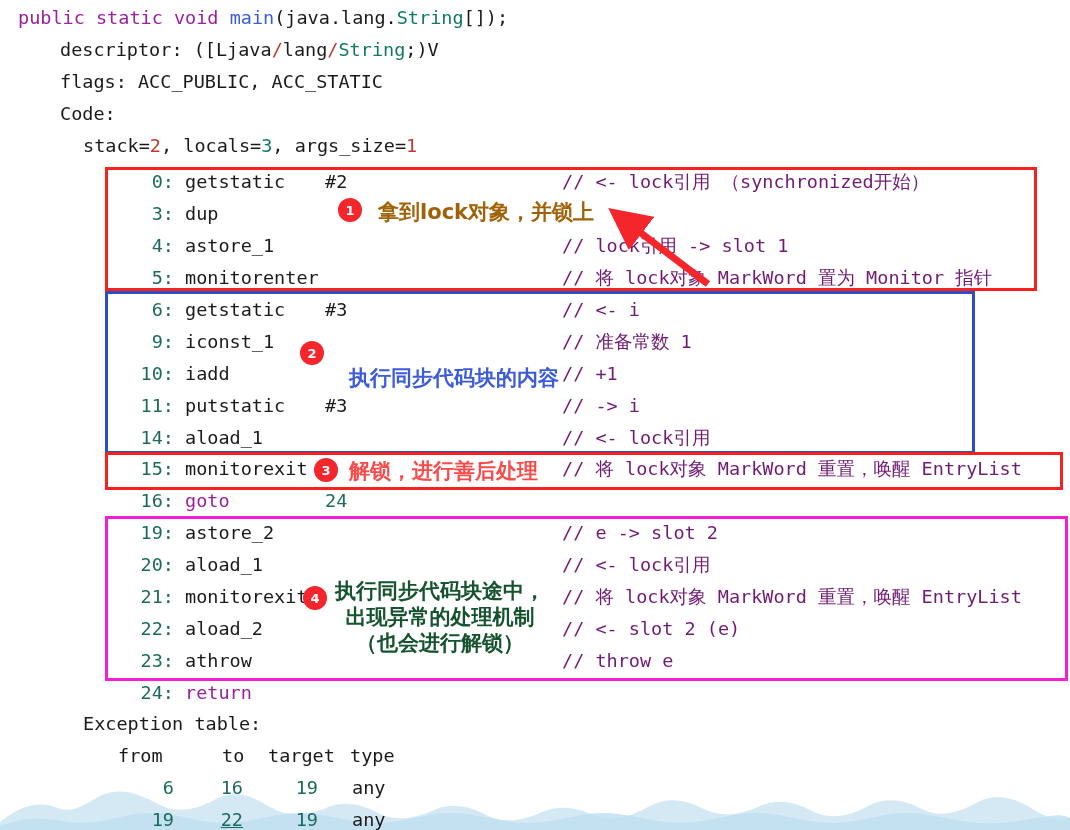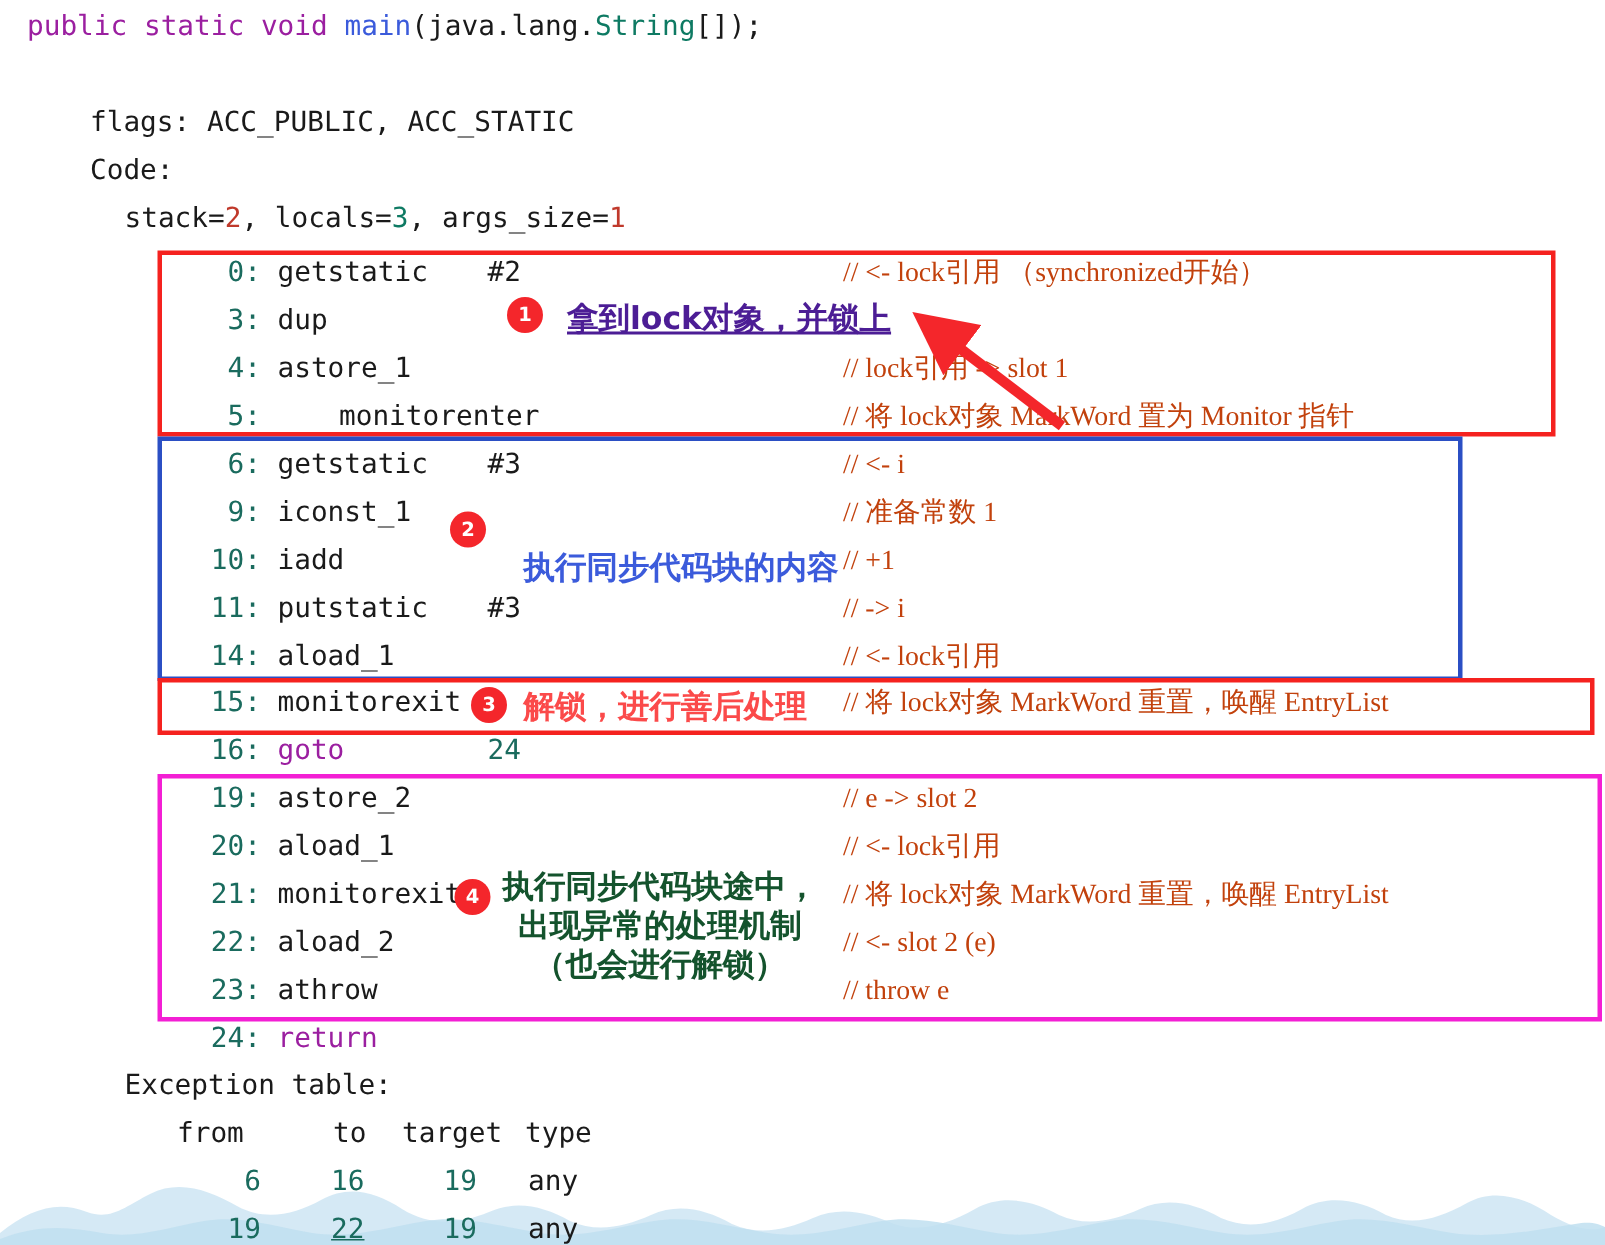--- a/index.html
+++ b/index.html
@@ -24,21 +24,21 @@
     white-space:pre;
     color:#1a1a1a;
     letter-spacing:0px;
   }
   .kw{color:#9b1fa0;}
   .tealnum{color:#1a6b5e;}
   .num{color:#c0392b;}
   .typ{color:#0e7a63;}
   .meth{color:#3b5bdb;}
   .slash{color:#c0392b;}
-  .cmt{color:#c2410c;font-family:Liberation Serif, serif;}
+  .cmt{color:#701a75;}
   .op{color:#1a1a1a;}
 
   
   .box{position:absolute;z-index:1;box-sizing:border-box;background:transparent;}
   .box-red{border:3px solid #f5221f;}
   .box-blue{border:3px solid #2b4fc4;}
   .box-magenta{border:3px solid #f31fd4;}
 
   
   .badge{
@@ -48,21 +48,21 @@
     font-family:"DejaVu Sans","Liberation Sans",sans-serif;
     font-size:13px;font-weight:bold;
     display:flex;align-items:center;justify-content:center;
     line-height:1;
   }
   .anno{
     position:absolute;z-index:4;
     font-family:"DejaVu Sans","Liberation Sans",sans-serif;
     font-size:21px;font-weight:bold;white-space:pre;
   }
-  .anno-red{color:#4c1d95;text-decoration:underline;}
+  .anno-red{color:#a16207;}
   .anno-blue{color:#3b5bdb;}
   .anno-red2{color:#fb4a4a;}
   .anno-magenta{color:#14532d;}
   .anno.multi{line-height:26px;text-align:center;}
 
   .arrow{position:absolute;z-index:5;}
 </style>
 </head>
 <body>
 
@@ -86,20 +86,21 @@
 
   <div class="box box-red" style="left:105px;  top:167px; width:932px; height:124px;"></div>
   <div class="box box-blue" style="left:105px;  top:291px; width:870px; height:163px;"></div>
   <div class="box box-red" style="left:105px;  top:452px; width:958px; height:38px;"></div>
   <div class="box box-magenta" style="left:105px;  top:516px; width:963px; height:165px;"></div>
 
   <div class="code">
 
     <div class="ln" style="left:18px; top:8px;"><span class="kw">public</span> <span class="kw">static</span> <span class="kw">void</span> <span class="meth">main</span>(java.lang.<span class="typ">String</span>[]);</div>
 
+    <div class="ln" style="left:60px; top:40px;">descriptor: ([Ljava<span class="slash">/</span>lang<span class="slash">/</span><span class="typ">String</span>;)V</div>
 
     <div class="ln" style="left:60px; top:72px;">flags: ACC_PUBLIC, ACC_STATIC</div>
 
     <div class="ln" style="left:60px; top:104px;">Code:</div>
 
     <div class="ln" style="left:83px; top:136px;">stack=<span class="num">2</span>, locals=<span class="typ">3</span>, args_size=<span class="num">1</span></div>
 
     <div class="ln tealnum" style="left:118px; top:172px; width:56px; text-align:right;">0:</div>
     <div class="ln tealnum" style="left:118px; top:204px; width:56px; text-align:right;">3:</div>
     <div class="ln tealnum" style="left:118px; top:236px; width:56px; text-align:right;">4:</div>
@@ -114,21 +115,21 @@
     <div class="ln tealnum" style="left:118px; top:523px; width:56px; text-align:right;">19:</div>
     <div class="ln tealnum" style="left:118px; top:555px; width:56px; text-align:right;">20:</div>
     <div class="ln tealnum" style="left:118px; top:587px; width:56px; text-align:right;">21:</div>
     <div class="ln tealnum" style="left:118px; top:619px; width:56px; text-align:right;">22:</div>
     <div class="ln tealnum" style="left:118px; top:651px; width:56px; text-align:right;">23:</div>
     <div class="ln tealnum" style="left:118px; top:683px; width:56px; text-align:right;">24:</div>
 
     <div class="ln op" style="left:185px; top:172px;">getstatic</div>
     <div class="ln op" style="left:185px; top:204px;">dup</div>
     <div class="ln op" style="left:185px; top:236px;">astore_1</div>
-    <div class="ln op" style="left:185px; top:268px;margin-left:41px;">monitorenter</div>
+    <div class="ln op" style="left:185px; top:268px;">monitorenter</div>
     <div class="ln op" style="left:185px; top:300px;">getstatic</div>
     <div class="ln op" style="left:185px; top:332px;">iconst_1</div>
     <div class="ln op" style="left:185px; top:364px;">iadd</div>
     <div class="ln op" style="left:185px; top:396px;">putstatic</div>
     <div class="ln op" style="left:185px; top:428px;">aload_1</div>
     <div class="ln op" style="left:185px; top:459px;">monitorexit</div>
     <div class="ln kw" style="left:185px; top:491px;">goto</div>
     <div class="ln op" style="left:185px; top:523px;">astore_2</div>
     <div class="ln op" style="left:185px; top:555px;">aload_1</div>
     <div class="ln op" style="left:185px; top:587px;">monitorexit</div>

